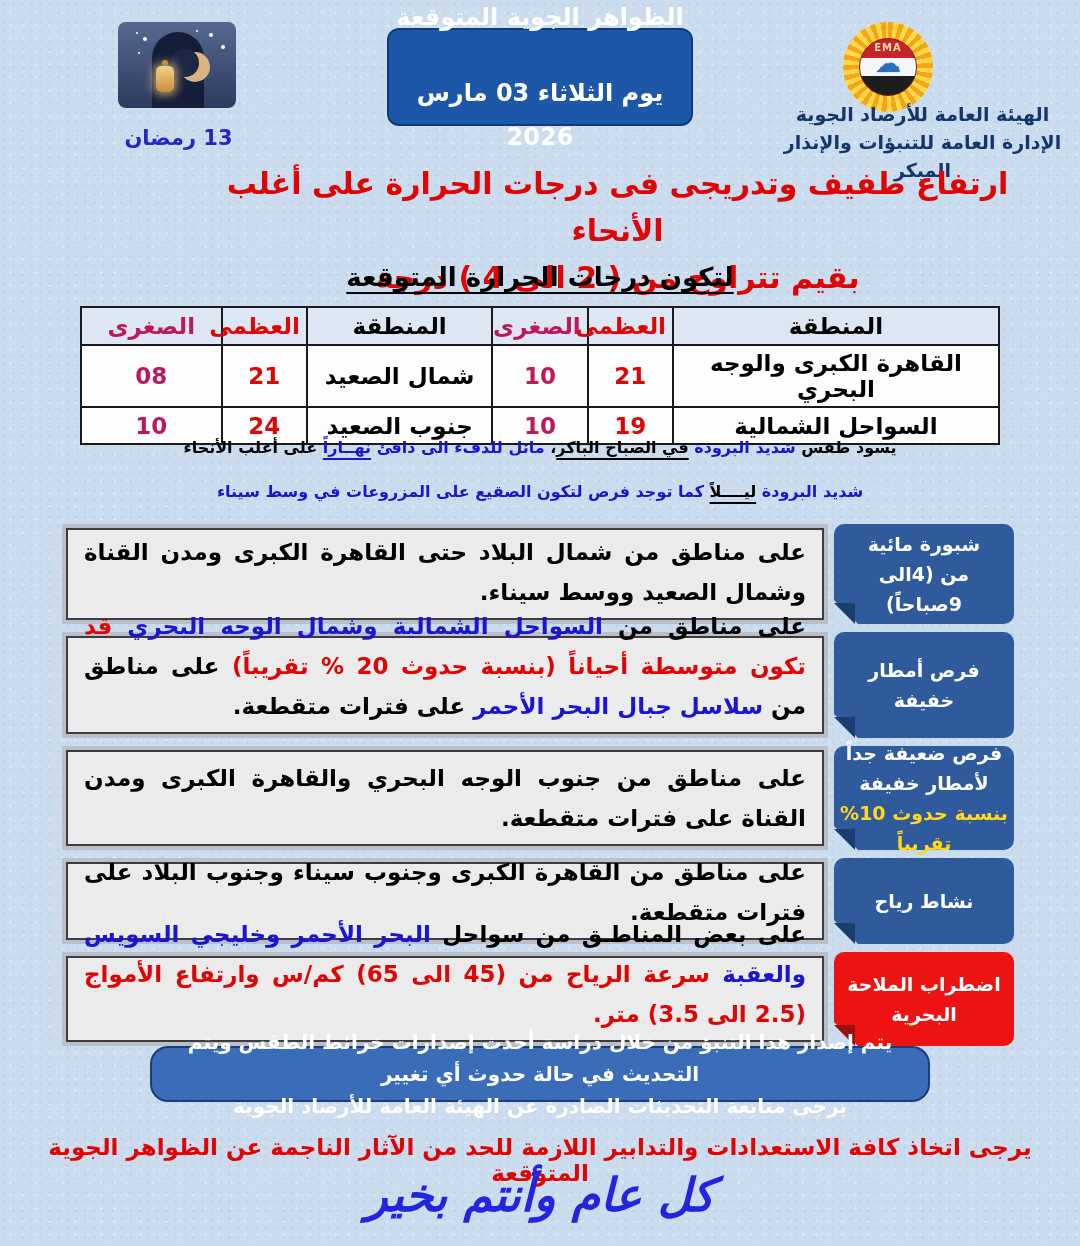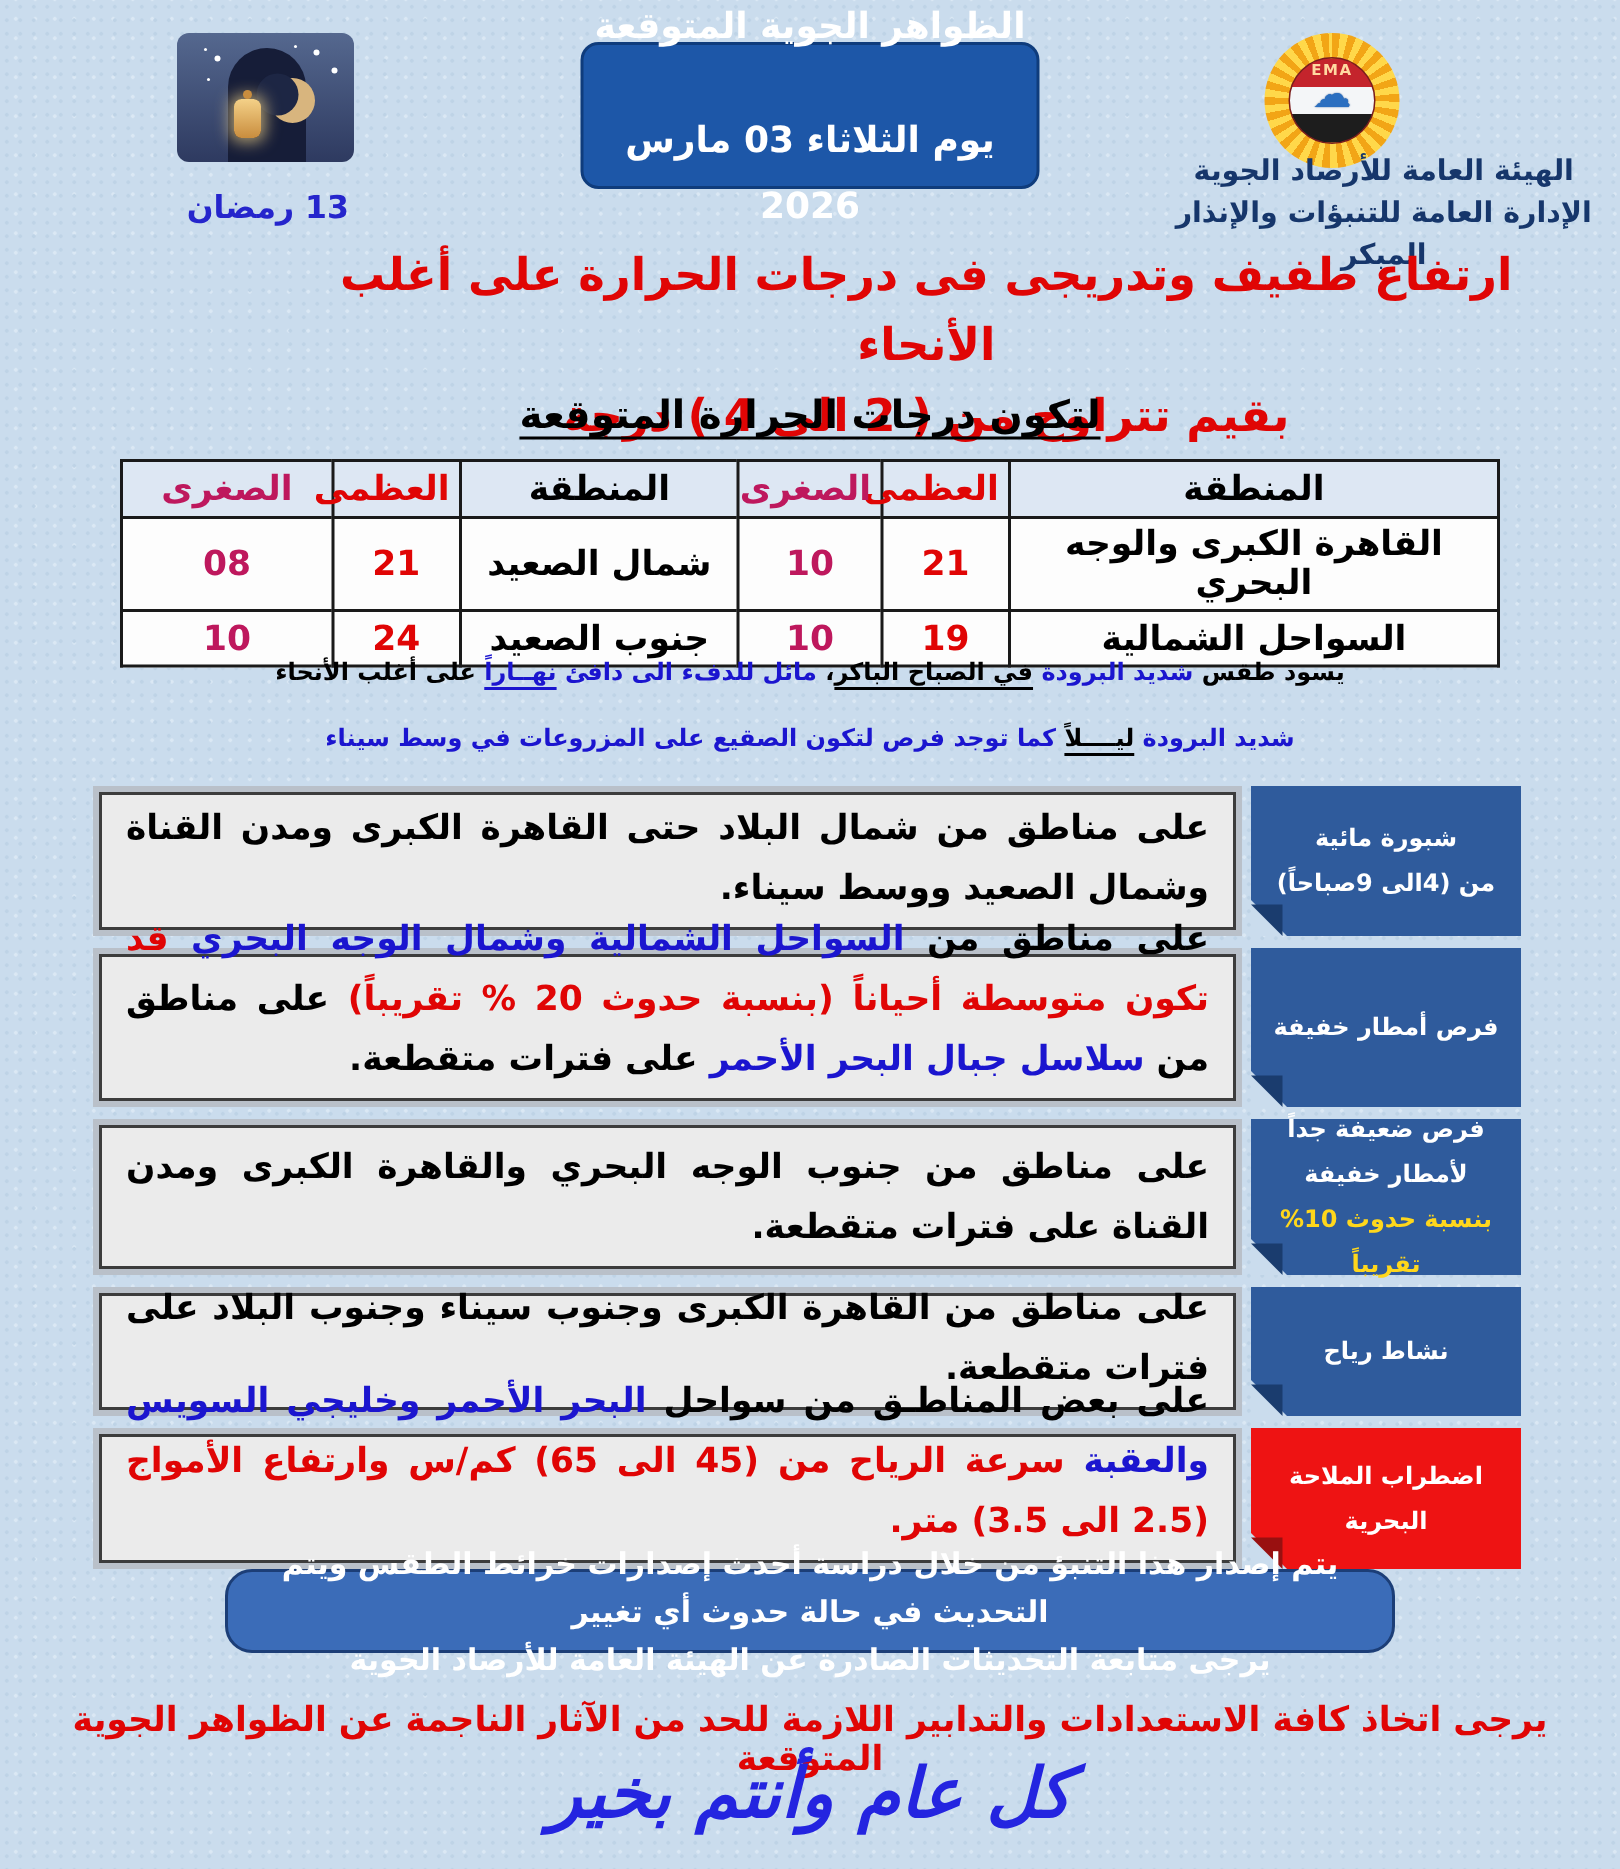--- a/index.html
+++ b/index.html
@@ -106,23 +106,23 @@
   .forecast {
     position:absolute; top:426px; left:40px; right:40px; text-align:center;
     font-weight:bold; font-size:16px; line-height:44px;
   }
 
   
   .phenomena { position:absolute; top:524px; right:66px; left:62px; display:flex; flex-direction:column; gap:8px; }
   .ph-row { display:flex; gap:6px; align-items:stretch; }
   .ph-tag {
     position:relative; width:180px; flex:0 0 180px;
-    background:#2f5b9c; border-radius:0;
+    background:#2f5b9c; border-radius:10px;
     display:flex; flex-direction:column; justify-content:center; align-items:center;
-    font-weight:bold; font-size:16px; line-height:30px; text-align:center; padding:6px 6px;
+    font-weight:bold; font-size:19px; line-height:30px; text-align:center; padding:6px 6px;
   }
   .ph-tag::before {
     content:""; position:absolute; bottom:0; left:0; width:0; height:0;
     border-bottom:24px solid #cadced; border-right:24px solid transparent;
   }
   .ph-tag::after {
     content:""; position:absolute; bottom:0; left:0; width:0; height:0;
     border-top:21px solid #1a3c6e; border-left:21px solid transparent;
   }
   .ph-tag.theme-red { background:#ee1313; }

